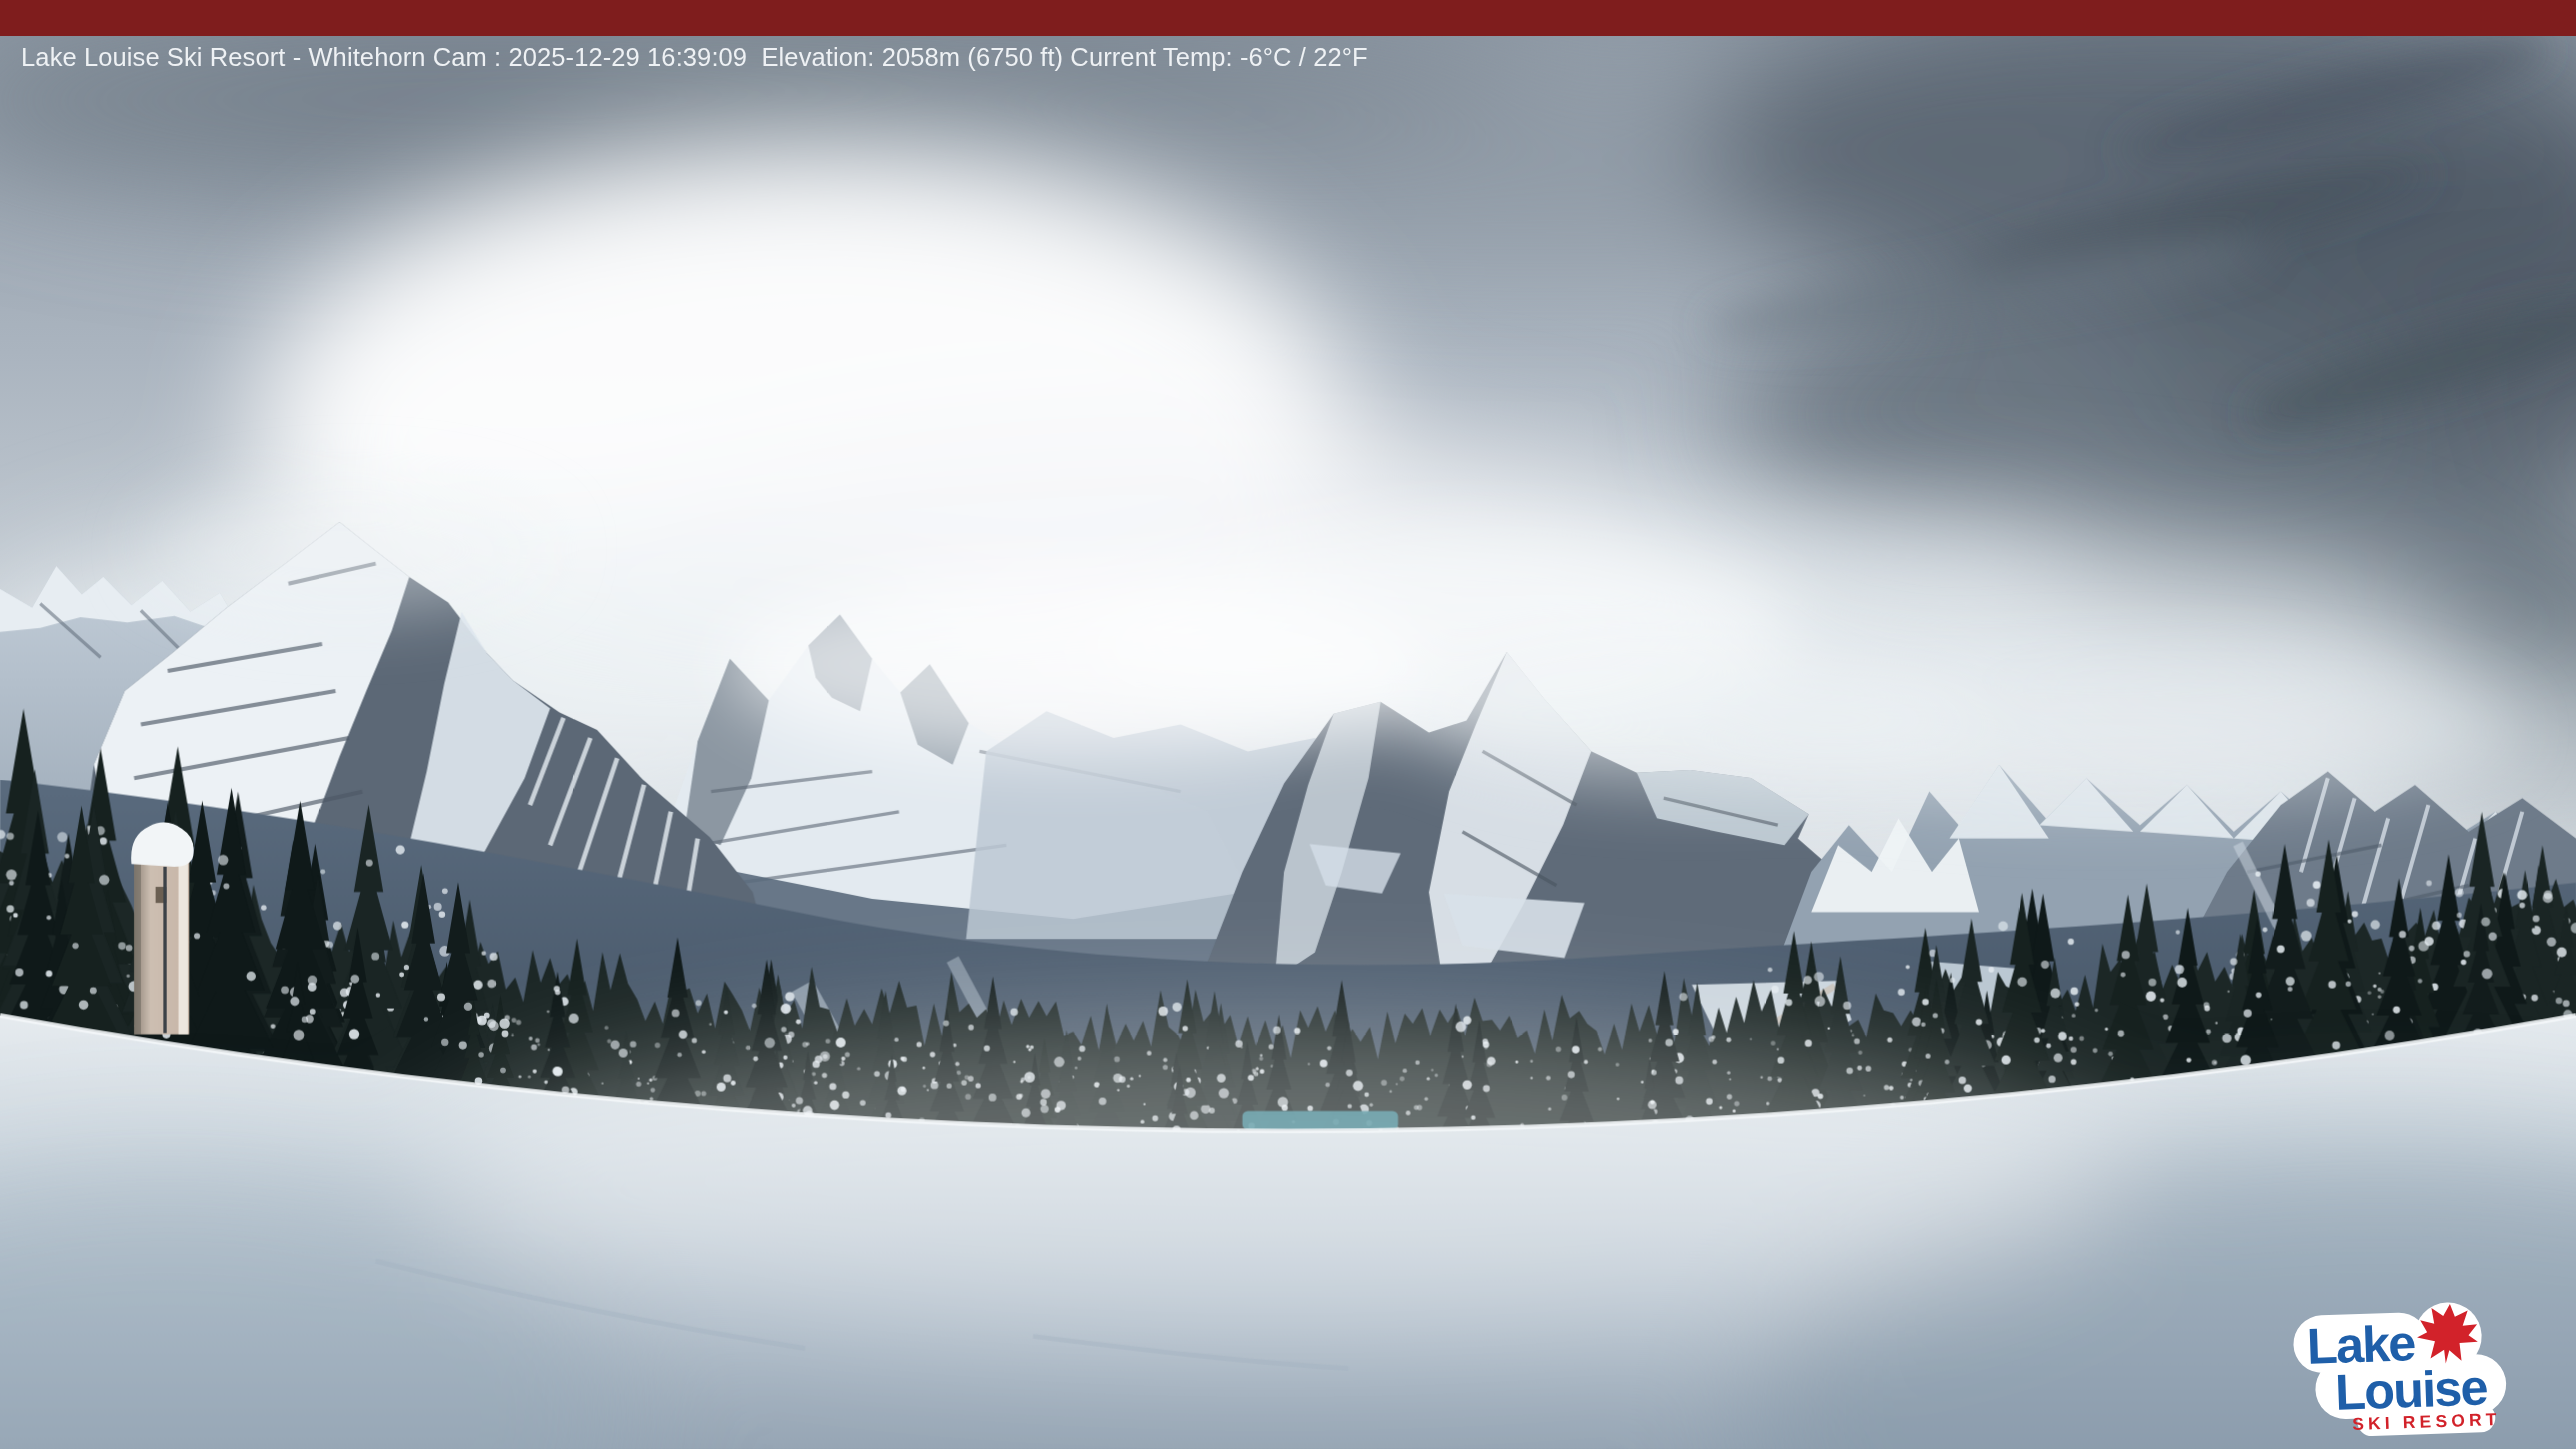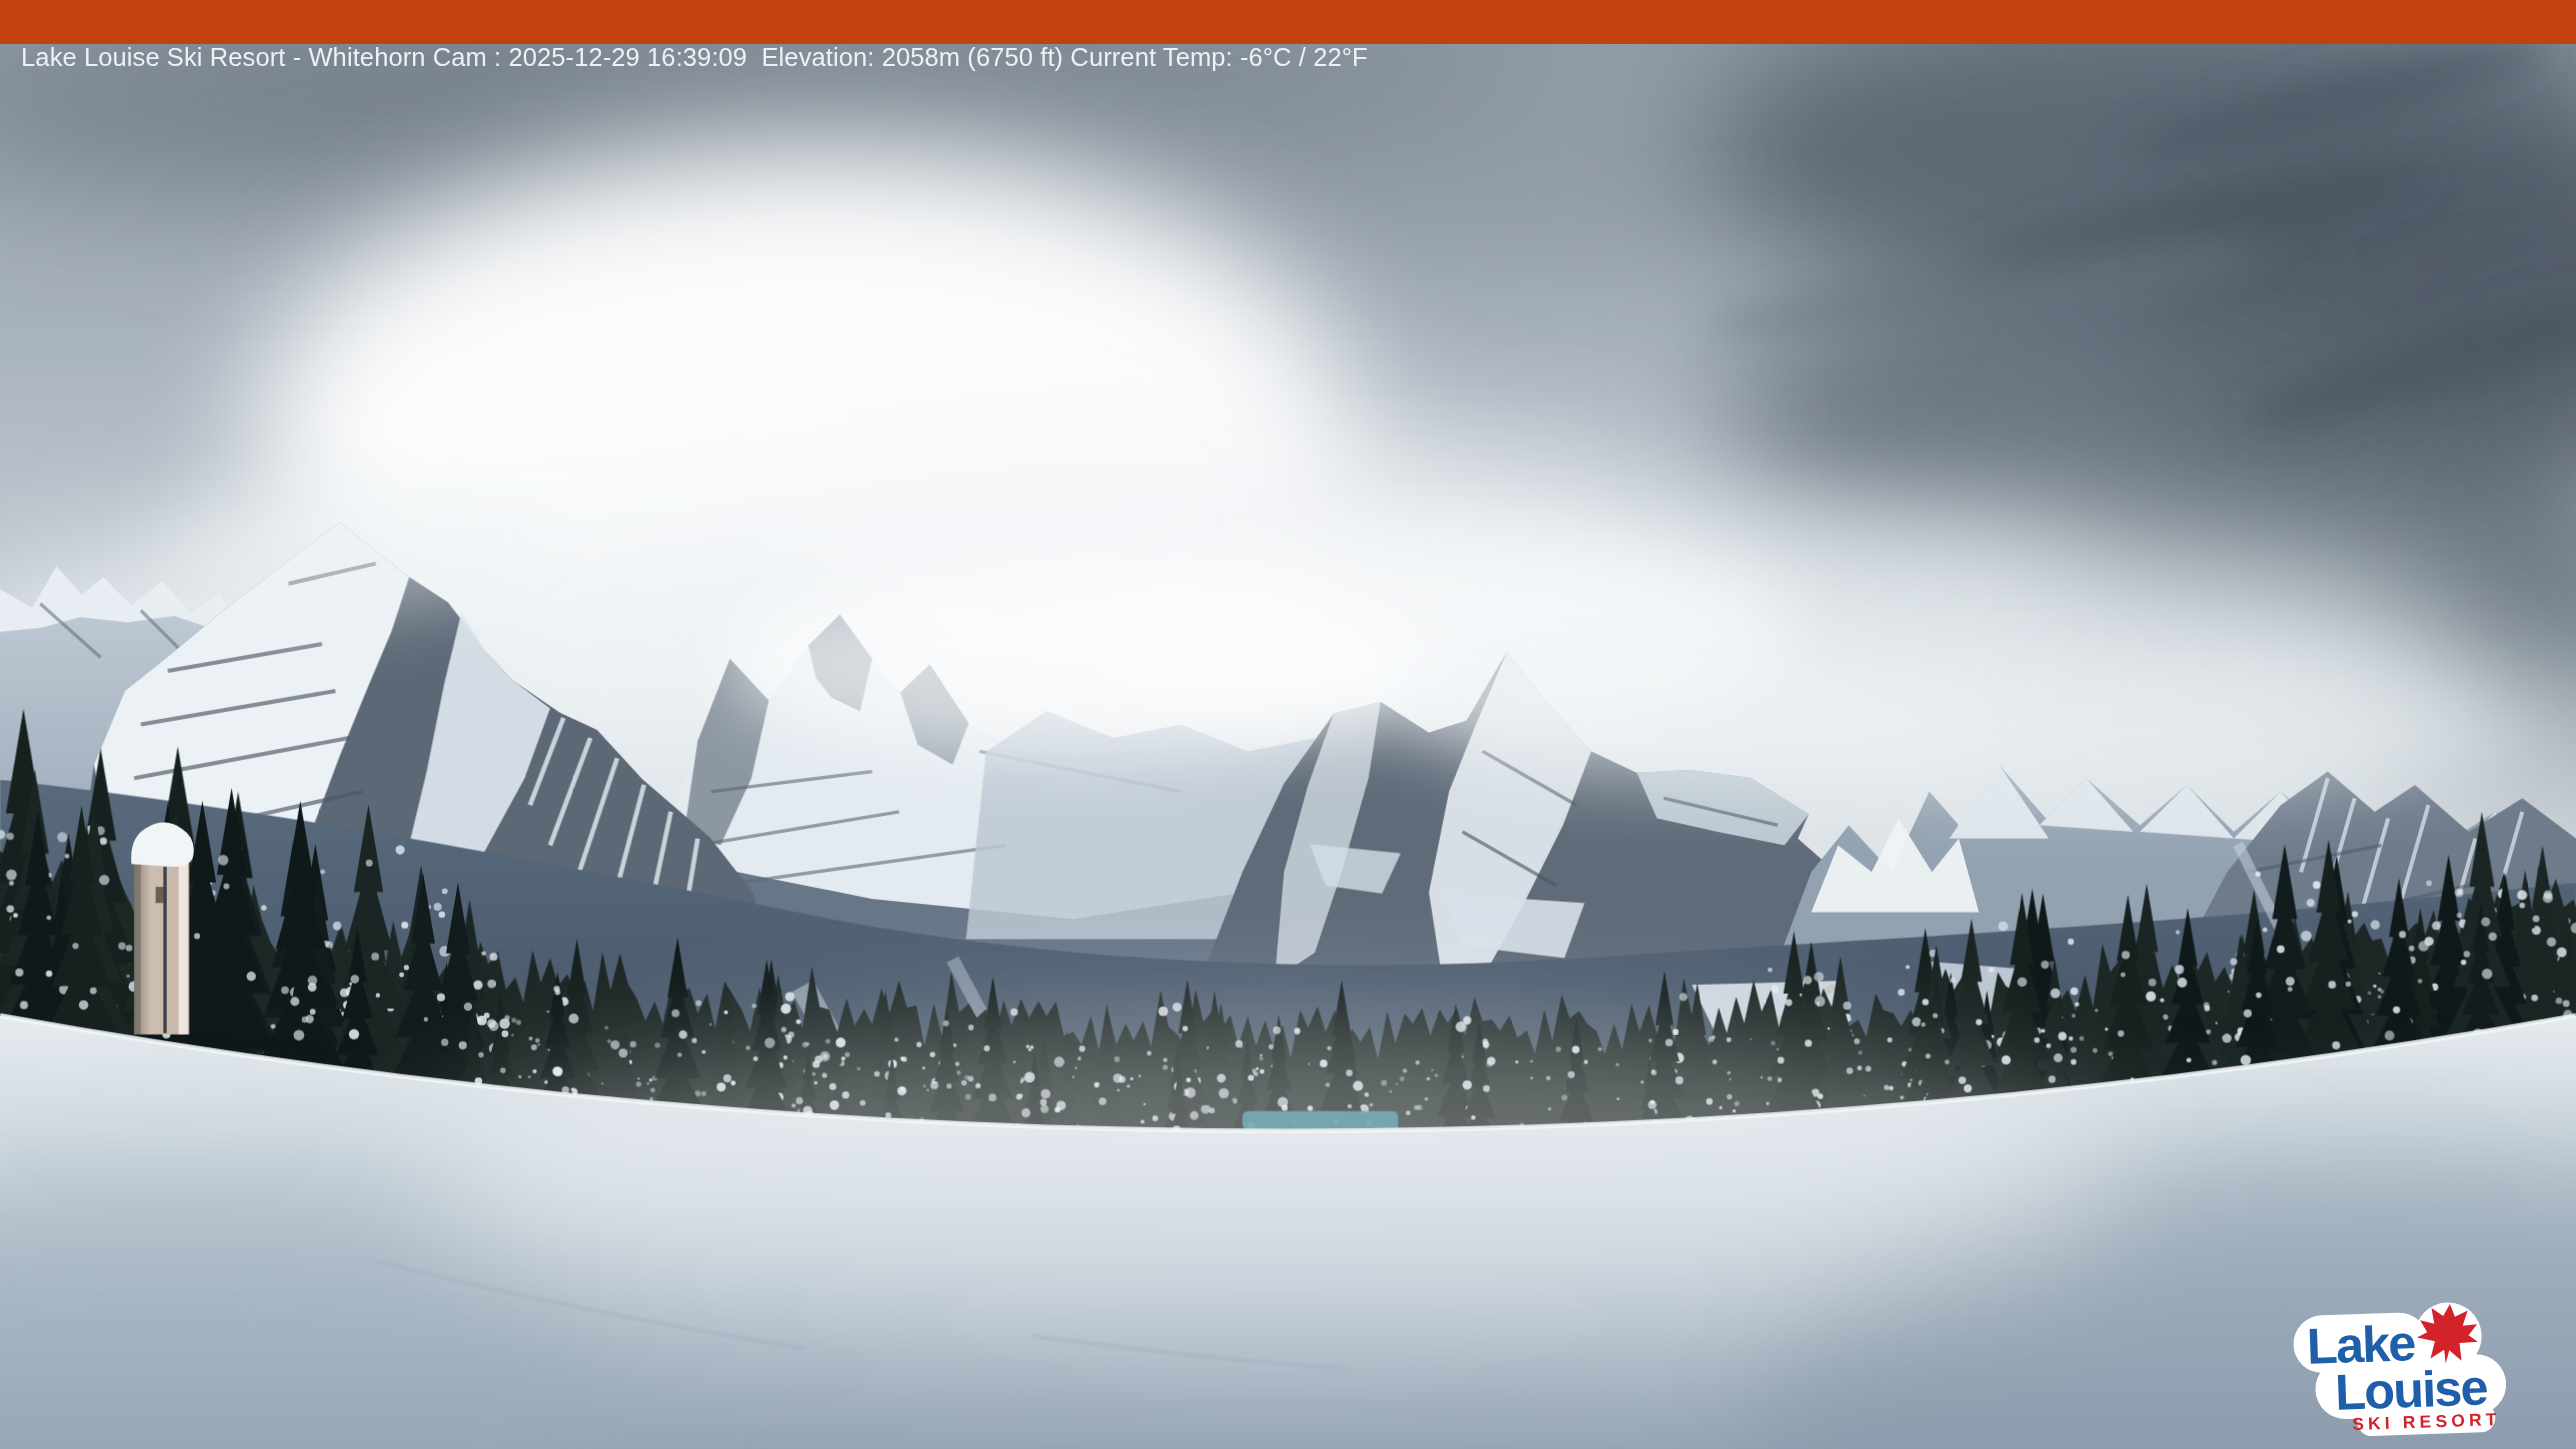--- a/index.html
+++ b/index.html
@@ -1,20 +1,20 @@
 <!DOCTYPE html>
 <html style="font-size:10.7px"><head>
 <meta charset="utf-8">
 <style>
   html,body{margin:0;padding:0;width:2576px;height:1449px;overflow:hidden;background:#8e9cab;}
   .scene{position:relative;width:2576px;height:1449px;font-family:"Liberation Sans",sans-serif;}
   svg.landscape{position:absolute;left:0;top:0;width:2576px;height:1449px;display:block;}
   .titlebar{
-    position:absolute;top:0;left:0;right:0;height:44px;z-index:5;
-    background:#c2410c;color:#eef1f4;
+    position:absolute;top:0;left:0;right:0;height:36px;z-index:5;
+    background:#7f1d1d;color:#eef1f4;
     font:25.5px/38px "Liberation Sans",sans-serif;
     padding-left:6.7px;white-space:pre;letter-spacing:0.1px;
   }
   .logo{position:absolute;right:38px;bottom:9.4px;width:252px;height:auto;z-index:6;}
   .logo text{font-family:"Liberation Sans",sans-serif;font-weight:bold;}
 </style>
 </head>
 <body>
 
 <div class="scene">

